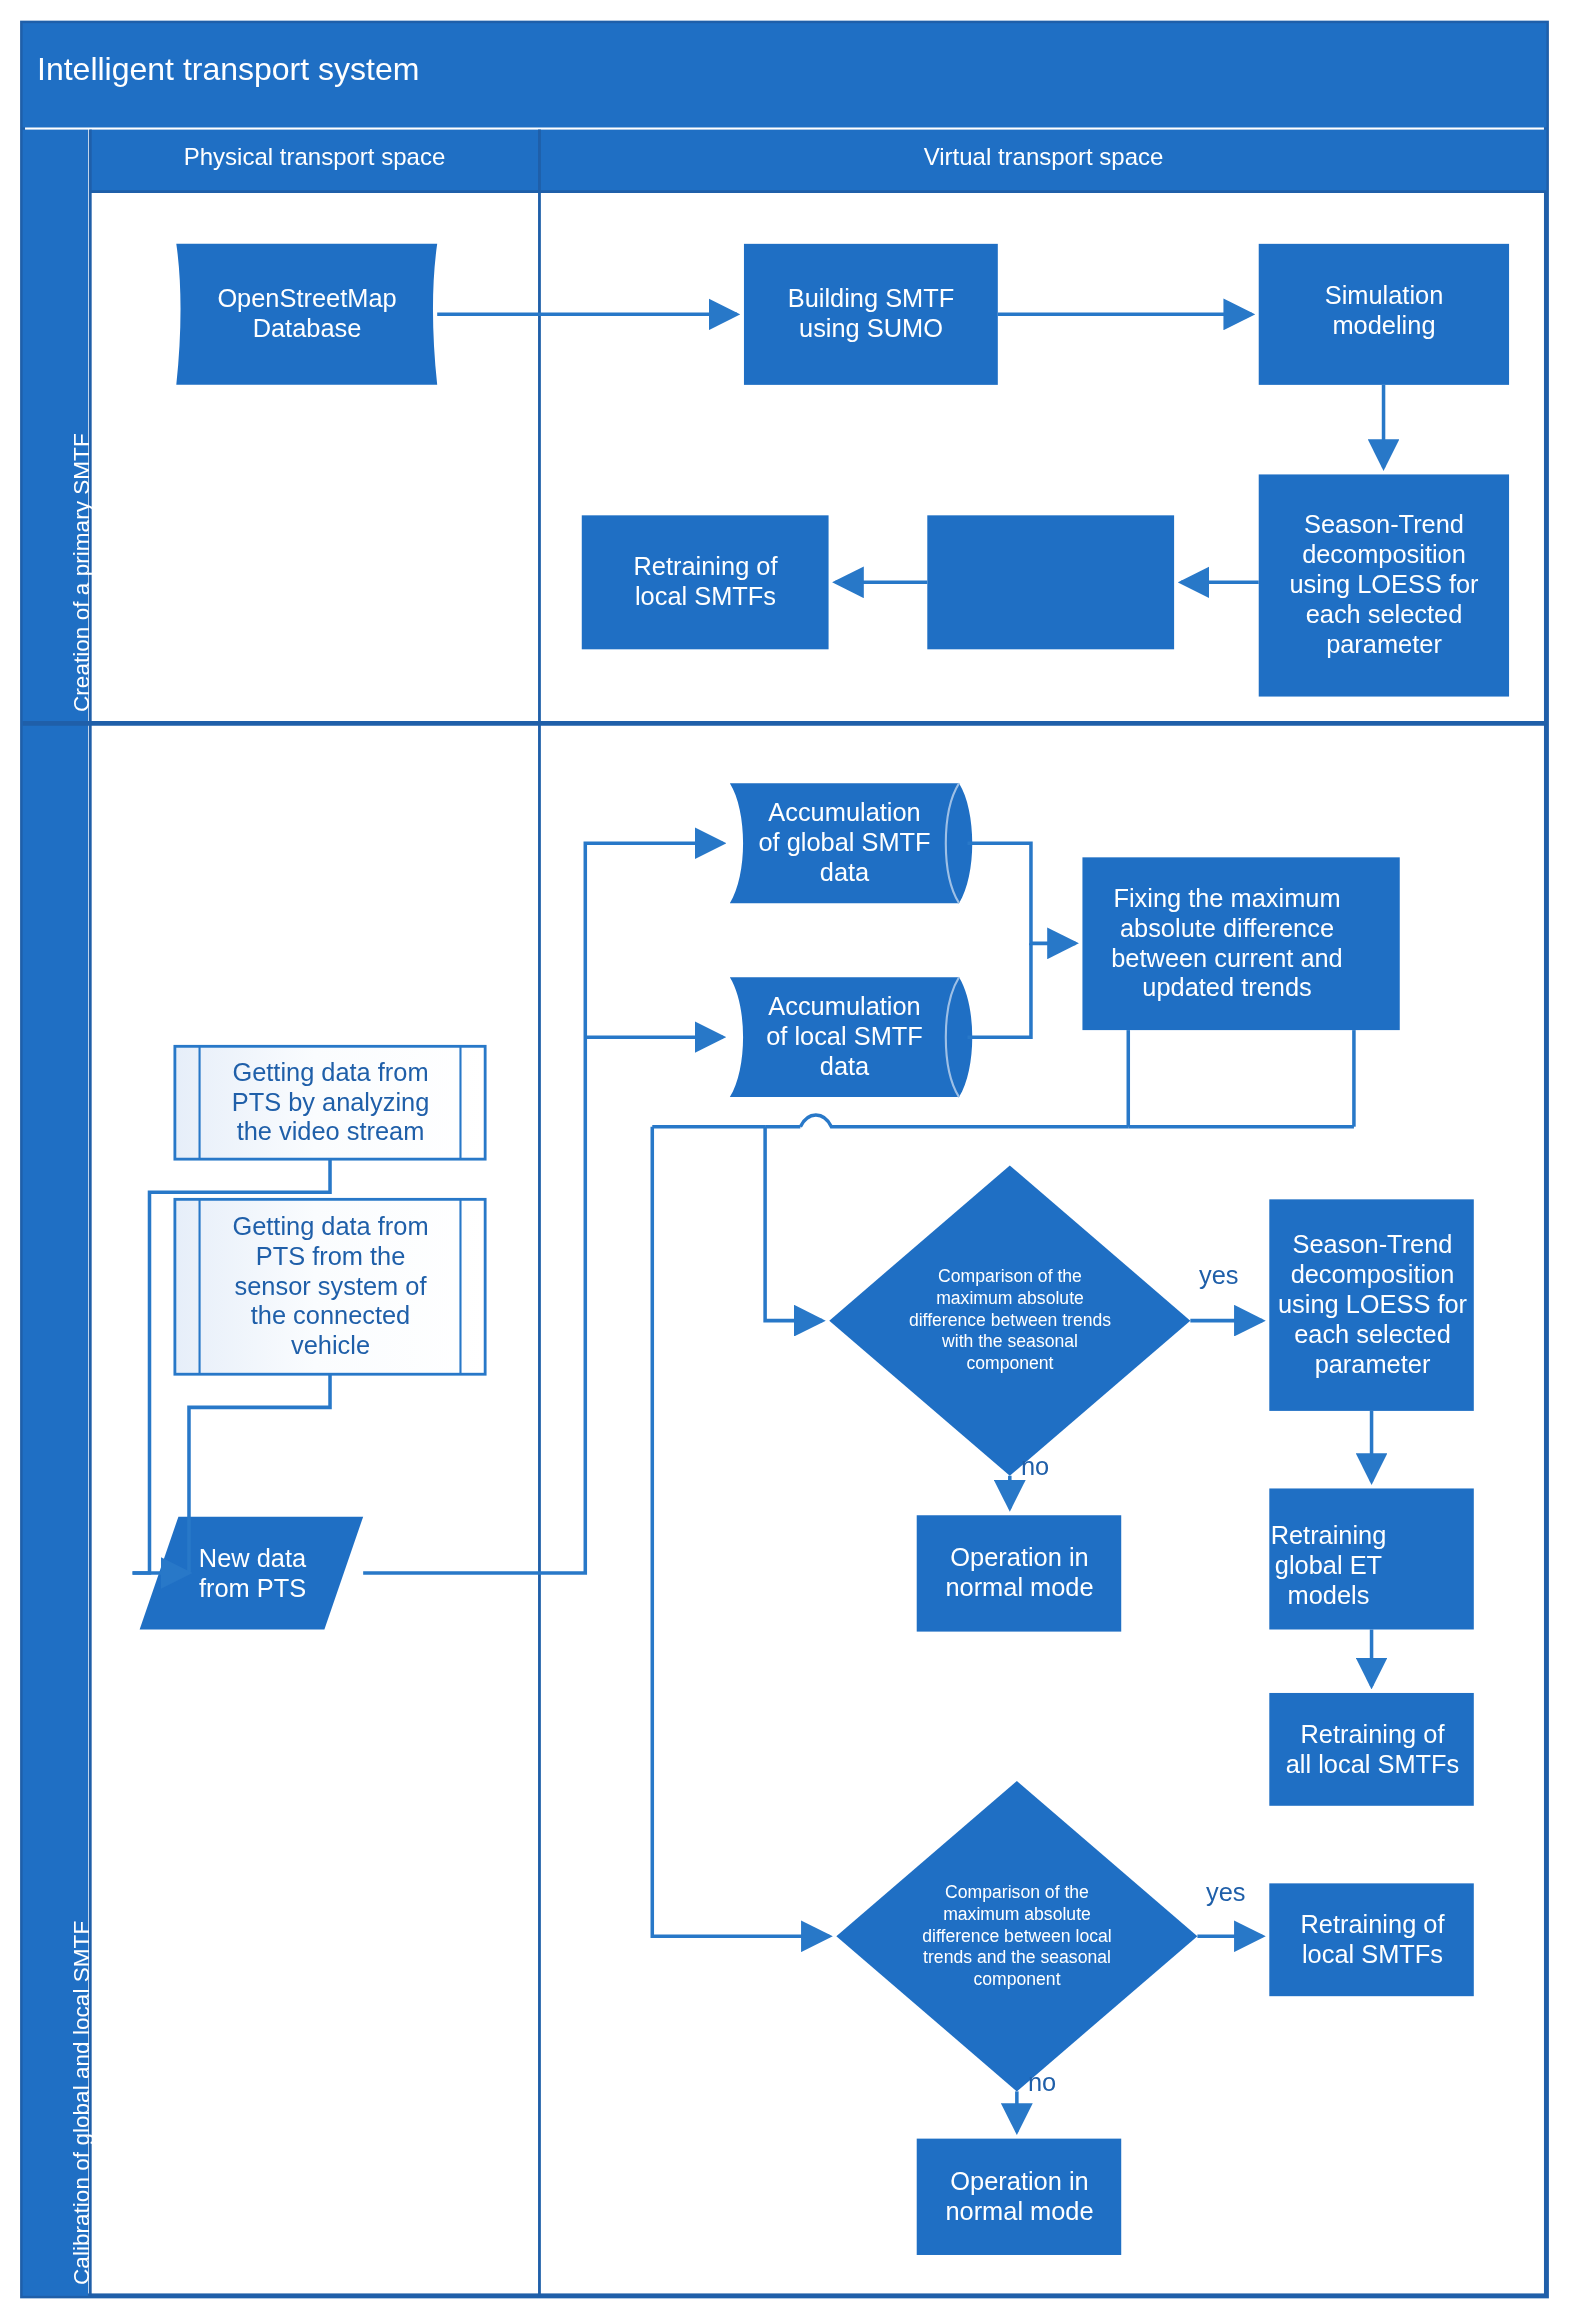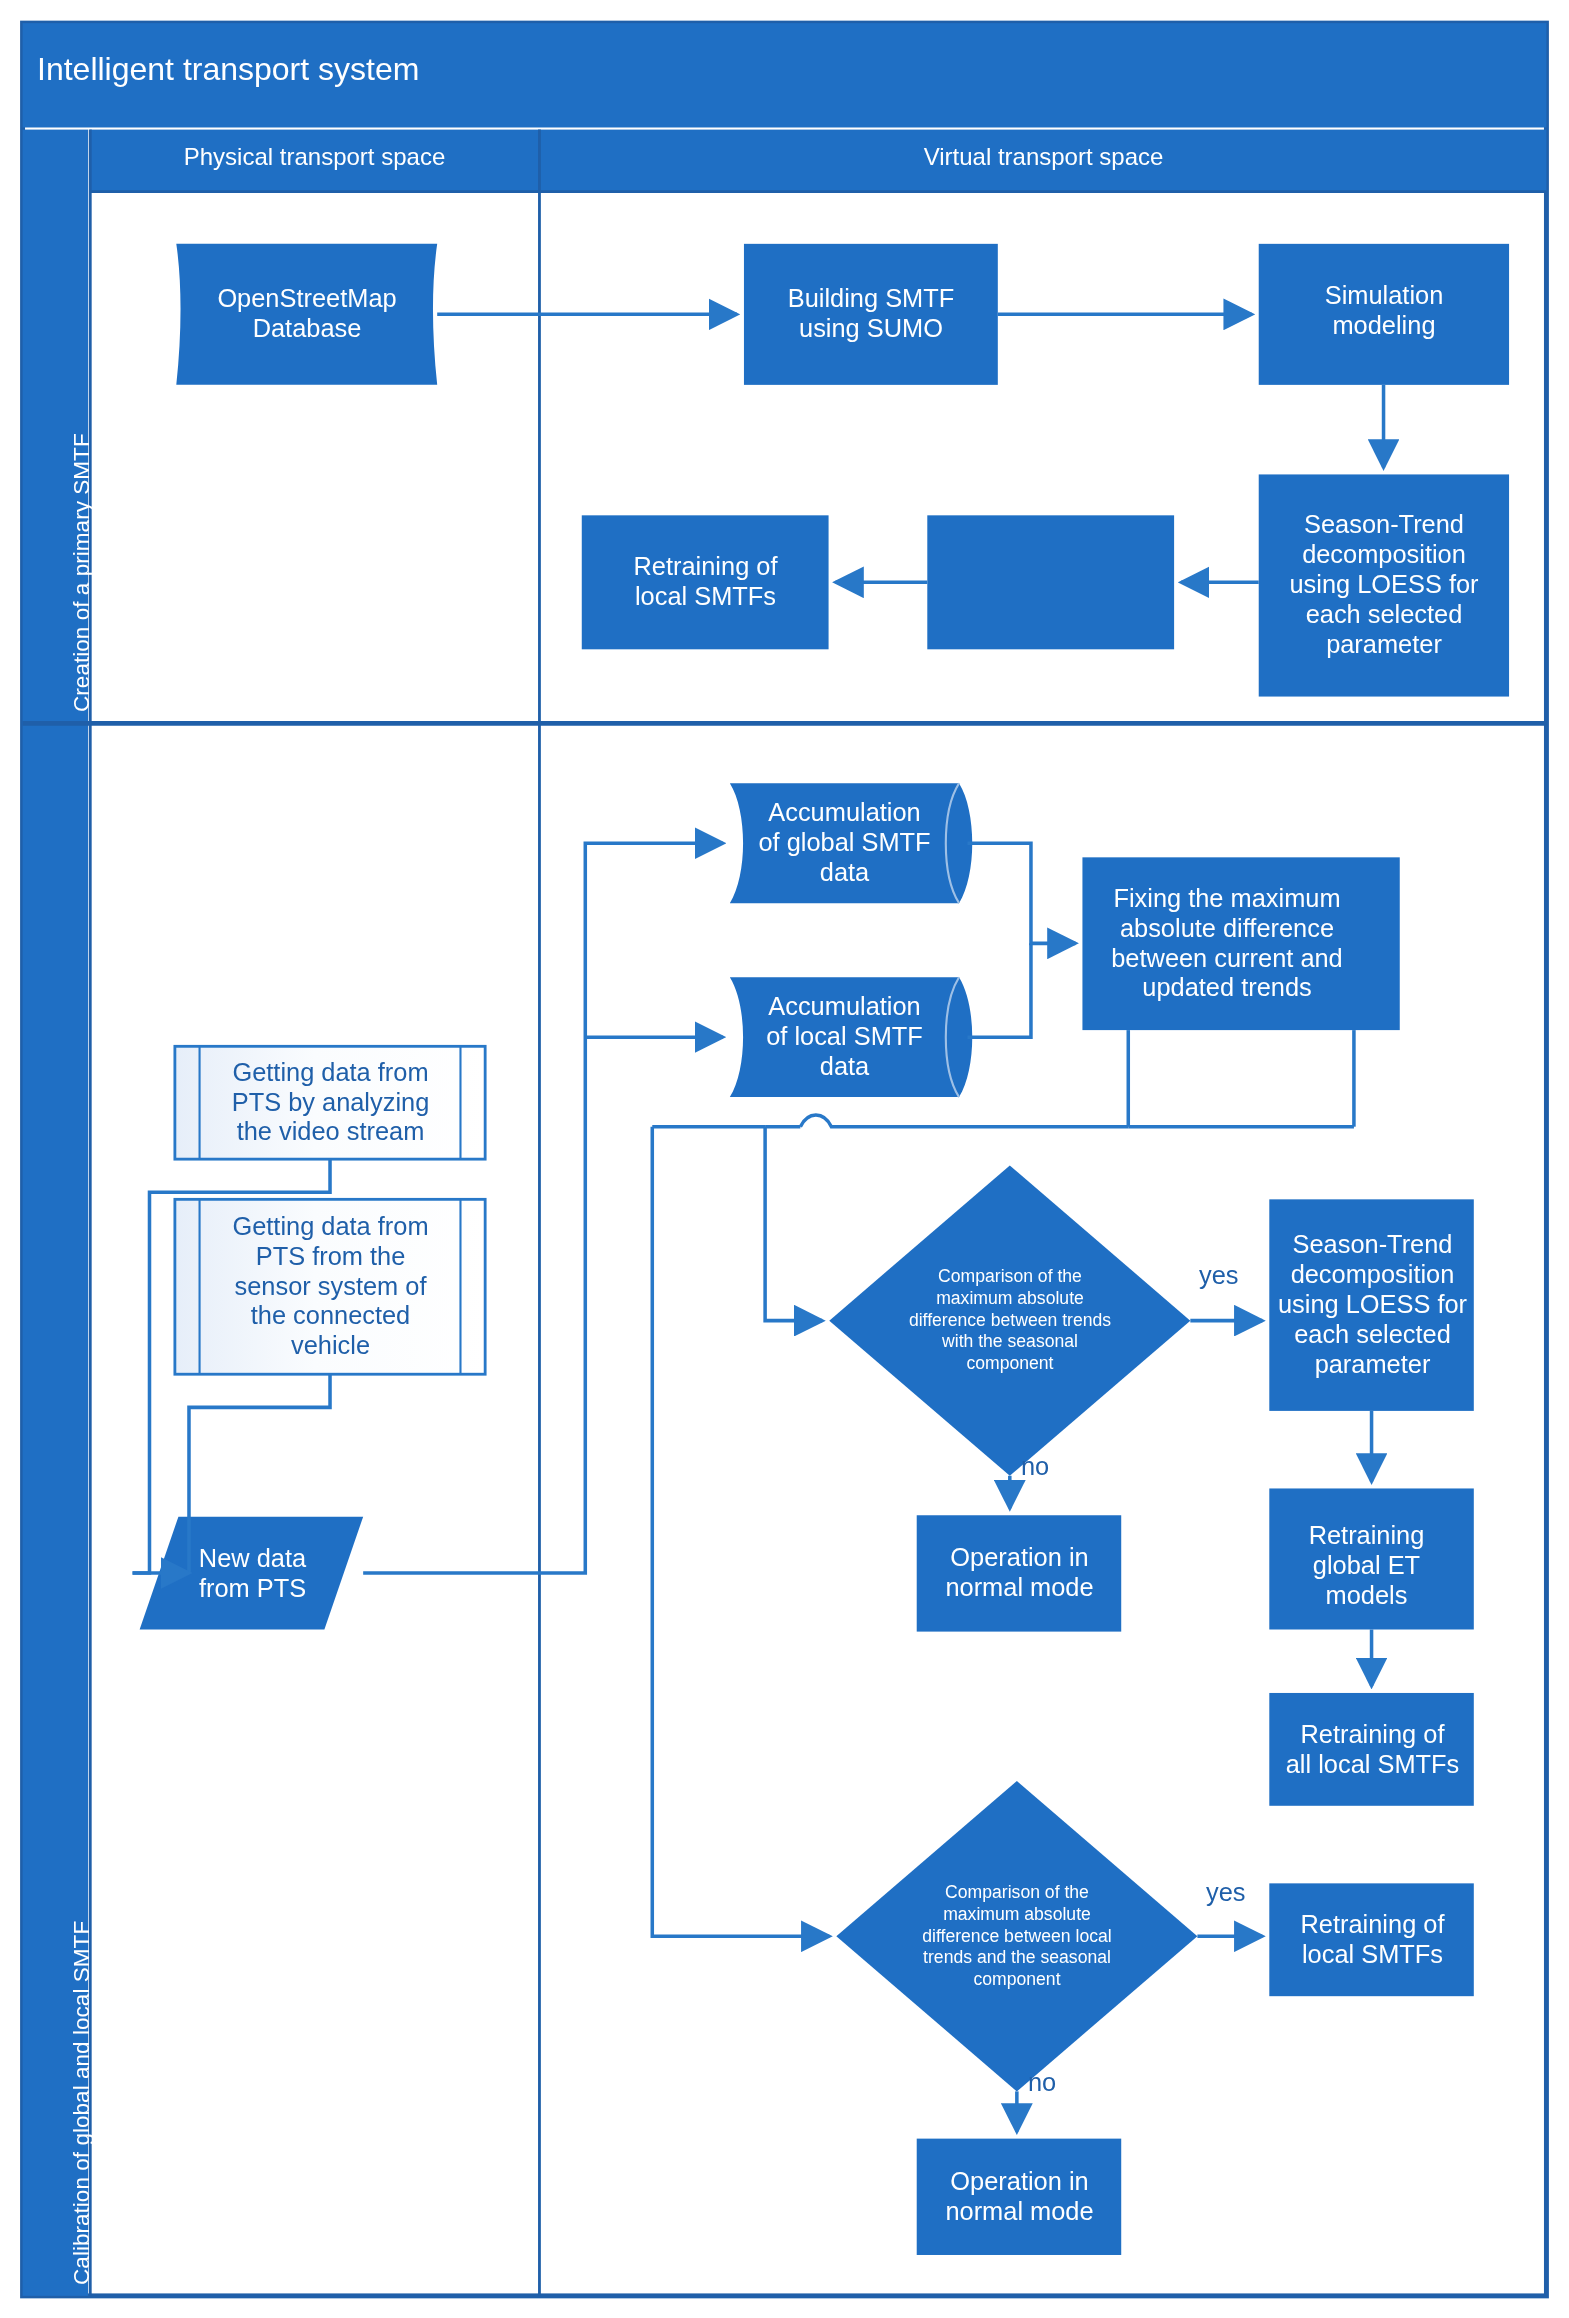--- a/index.html
+++ b/index.html
@@ -178,21 +178,21 @@
   <div class="node procblue" style="left:150px;top:1517px;width:205px;height:113px;">
       <span>New data<br>from PTS</span>
     </div>
 
   <div class="node diamondtxt" style="left:855px;top:1236px;width:310px;height:169px;">
       <span>Comparison of the<br>maximum absolute<br>difference between trends<br>with the seasonal<br>component</span>
     </div>
   <div class="node procblue" style="left:1270px;top:1199px;width:205px;height:212px;">
       <span>Season-Trend<br>decomposition<br>using LOESS for<br>each selected<br>parameter</span>
     </div>
-  <div class="node procblue" style="left:1264px;top:1488px;width:205px;height:156px;">
+  <div class="node procblue" style="left:1226px;top:1488px;width:205px;height:156px;">
       <span>Retraining<br>global ET<br>models</span>
     </div>
   <div class="node procblue" style="left:1270px;top:1693px;width:205px;height:113px;">
       <span>Retraining of<br>all local SMTFs</span>
     </div>
   <div class="node procblue" style="left:917px;top:1515px;width:205px;height:116px;">
       <span>Operation in<br>normal mode</span>
     </div>
 
   <div class="node diamondtxt" style="left:862px;top:1852px;width:310px;height:169px;">

